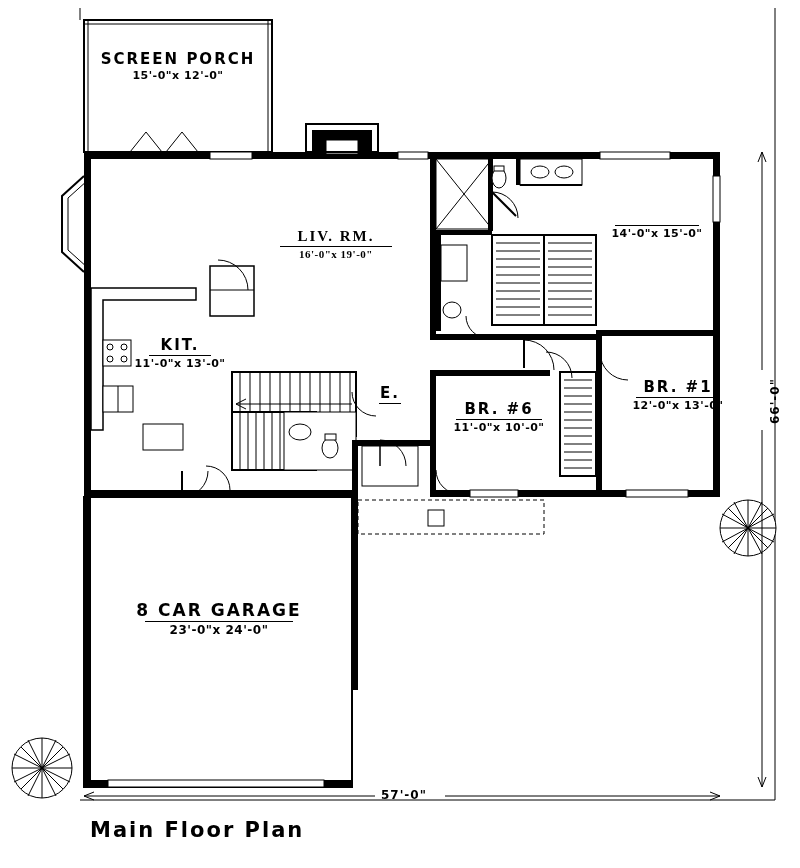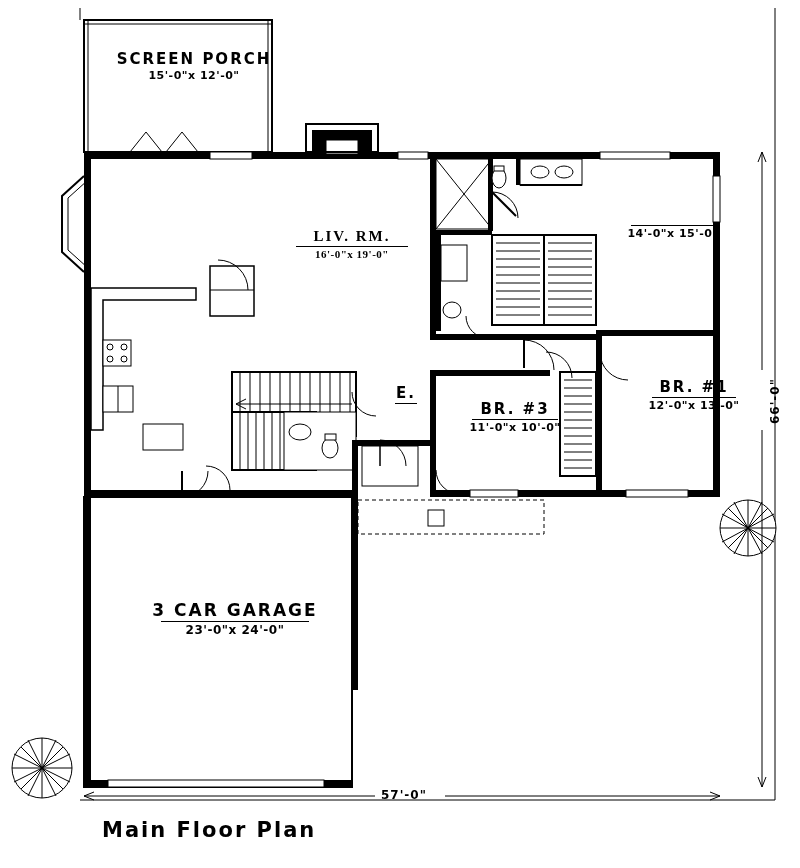--- a/index.html
+++ b/index.html
@@ -19,21 +19,20 @@
   }
 
   
   .label {
     position: absolute;
     text-align: center;
     color: #000;
     font-family: "DejaVu Sans", sans-serif;
     white-space: nowrap;
     letter-spacing: 1px;
-    margin-left: 16px;
   }
   .label .name {
     display: block;
     font-size: 15px;
     font-weight: 700;
     letter-spacing: 2px;
   }
   .label .dim {
     display: block;
     font-size: 11px;
@@ -47,21 +46,20 @@
     background: #000;
     margin: 1px auto 1px auto;
   }
   .title {
     position: absolute;
     font-size: 21px;
     font-weight: 700;
     letter-spacing: 2px;
     color: #000;
     font-family: "DejaVu Sans", sans-serif;
-    margin-left: 12px;
   }
   .dimtext {
     position: absolute;
     font-size: 12px;
     font-weight: 700;
     letter-spacing: 1px;
     color: #000;
     font-family: "DejaVu Sans", sans-serif;
   }
   .dimtext.vert {
@@ -345,40 +343,45 @@
     <span class="name">LIV. RM.</span>
     <span class="underline" style="width:112px;"></span>
     <span class="dim">16'-0"x 19'-0"</span>
   </div>
 
   <div class="label" style="left:562px; top:224px; width:190px;">
     <span class="underline" style="width:84px;"></span>
     <span class="dim">14'-0"x 15'-0"</span>
   </div>
 
+  <div class="label" style="left:100px; top:336px; width:160px;">
+    <span class="name">KIT.</span>
+    <span class="underline" style="width:62px;"></span>
+    <span class="dim">11'-0"x 13'-0"</span>
+  </div>
 
   <div class="label" style="left:368px; top:384px; width:44px;">
     <span class="name">E.</span>
     <span class="underline" style="width:22px;"></span>
   </div>
 
   <div class="label" style="left:424px; top:400px; width:150px;">
-    <span class="name">BR. #3</span>
+    <span class="name">BR. #6</span>
     <span class="underline" style="width:86px;"></span>
     <span class="dim">11'-0"x 10'-0"</span>
   </div>
 
   <div class="label" style="left:598px; top:378px; width:160px;">
     <span class="name">BR. #1</span>
     <span class="underline" style="width:84px;"></span>
     <span class="dim">12'-0"x 13'-0"</span>
   </div>
 
   <div class="label" style="left:108px; top:600px; width:222px;">
-    <span class="name" style="font-size:17px;">3 CAR GARAGE</span>
+    <span class="name" style="font-size:17px;">8 CAR GARAGE</span>
     <span class="underline" style="width:148px;"></span>
     <span class="dim" style="font-size:12px;">23'-0"x 24'-0"</span>
   </div>
 
   <div class="dimtext" style="left:381px; top:788px;">57'-0"</div>
   <div class="dimtext vert" style="left:768px; top:424px;">66'-0"</div>
 
   <div class="title" style="left:90px; top:818px;">Main Floor Plan</div>
 
 </div>

